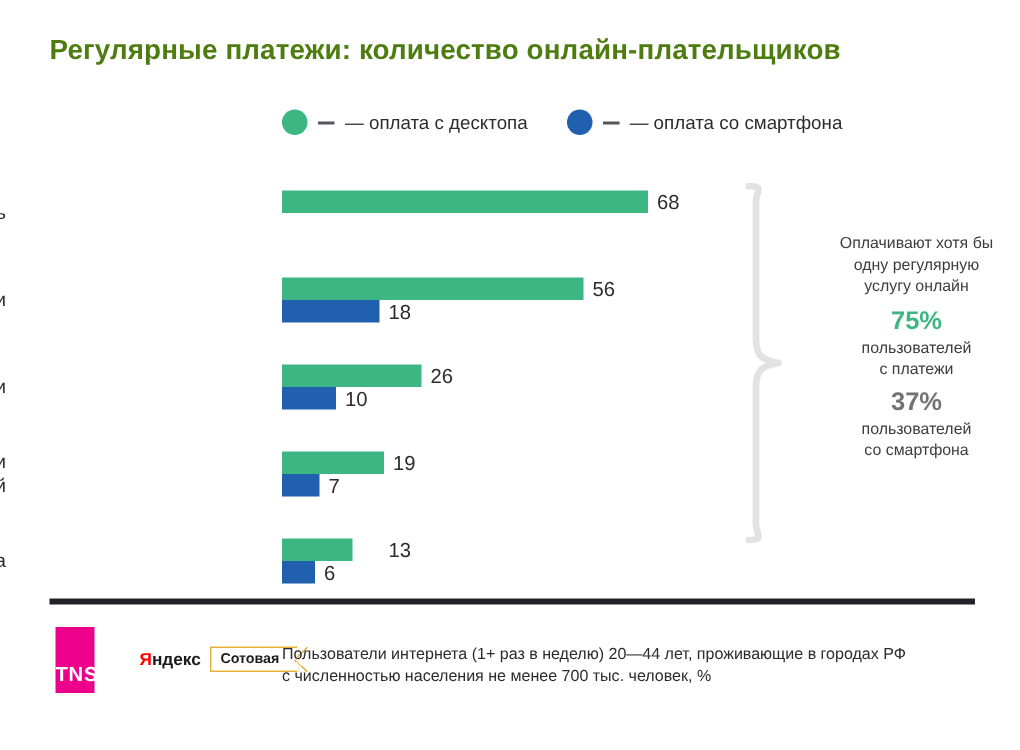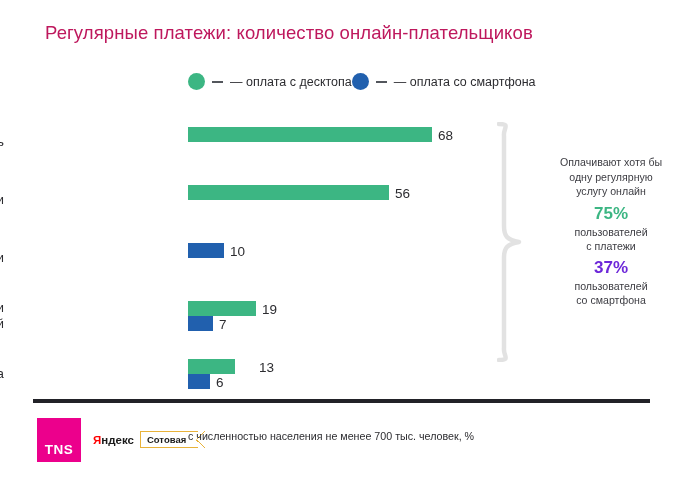--- a/index.html
+++ b/index.html
@@ -15,34 +15,34 @@
     color: #2c2c30;
     overflow: hidden;
   }
 
   
   .title {
     position: absolute;
     left: 33px;
     top: 22px;
     font-size: 18.5px;
-    font-weight: 400;
+    font-weight: 700;
     letter-spacing: 0.1px;
-    color: #be185d;
-    white-space: nowrap;
-    margin-left: 12px;
+    color: #4d7c0f;
+    white-space: nowrap;
   }
 
   
   .legend {
     position: absolute;
     left: 188px;
     top: 73px;
     display: flex;
     align-items: center;
+    gap: 26px;
   }
   .legend-item {
     display: flex;
     align-items: center;
     gap: 7px;
   }
   .legend-dot {
     width: 17px;
     height: 17px;
     border-radius: 50%;
@@ -134,21 +134,21 @@
     line-height: 14.5px;
     color: #3c3c42;
   }
   .stat { margin-top: 5px; }
   .stat-num {
     font-size: 17px;
     font-weight: 700;
     line-height: 20px;
   }
   .stat-num.green { color: #3cb683; }
-  .stat-num.blue  { color: #6d28d9; }
+  .stat-num.blue  { color: #737373; }
   .stat-desc {
     font-size: 10.6px;
     line-height: 14px;
     color: #3c3c42;
     margin-top: 1px;
   }
   .stat-desc span { display: block; }
 
   
   .rule {
@@ -156,21 +156,21 @@
     left: 33px;
     top: 399px;
     width: 617px;
     height: 4px;
     background: #222228;
   }
   .tns-logo {
     position: absolute;
     left: 37px;
     top: 418px;
-    width: 44px;
+    width: 26px;
     height: 44px;
     background: #ec008c;
   }
   .tns-logo .tns-text {
     position: absolute;
     left: 0;
     right: 0;
     bottom: 5px;
     text-align: center;
     color: #ffffff;
@@ -268,28 +268,36 @@
 
   <div class="row">
     <div class="row-label">
       <span>Коммунальные услуги</span>
     </div>
     <div class="bars">
       <div class="bar-line">
         <span class="bar bar-green" style="width:201px"></span>
         <span class="bar-value" style="left:201px">56</span>
       </div>
+      <div class="bar-line">
+        <span class="bar bar-blue" style="width:65px"></span>
+        <span class="bar-value" style="left:65px">18</span>
+      </div>
     </div>
   </div>
 
   <div class="row">
     <div class="row-label">
       <span>Штрафы и налоги</span>
     </div>
     <div class="bars">
+      <div class="bar-line">
+        <span class="bar bar-green" style="width:93px"></span>
+        <span class="bar-value" style="left:93px">26</span>
+      </div>
       <div class="bar-line">
         <span class="bar bar-blue" style="width:36px"></span>
         <span class="bar-value" style="left:36px">10</span>
       </div>
     </div>
   </div>
 
   <div class="row">
     <div class="row-label">
       <span>Услуги</span>
@@ -357,14 +365,15 @@
 
 <div class="ya-logo">
   <div class="ya-word"><span class="ya-red">Я</span><span>ндекс</span></div>
   <div class="ya-tag">
     <span>Сотовая</span>
     <span class="ya-tag-capline"></span>
   </div>
 </div>
 
 <div class="footnote">
+  <span>Пользователи интернета (1+ раз в неделю) 20—44 лет, проживающие в городах РФ</span>
   <span>с численностью населения не менее 700 тыс. человек, %</span>
 </div>
 
 </body></html>

